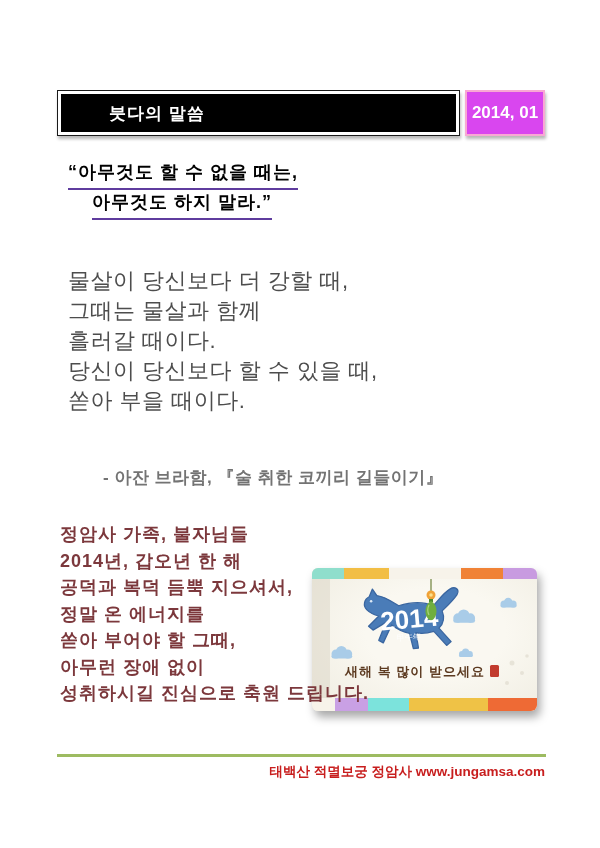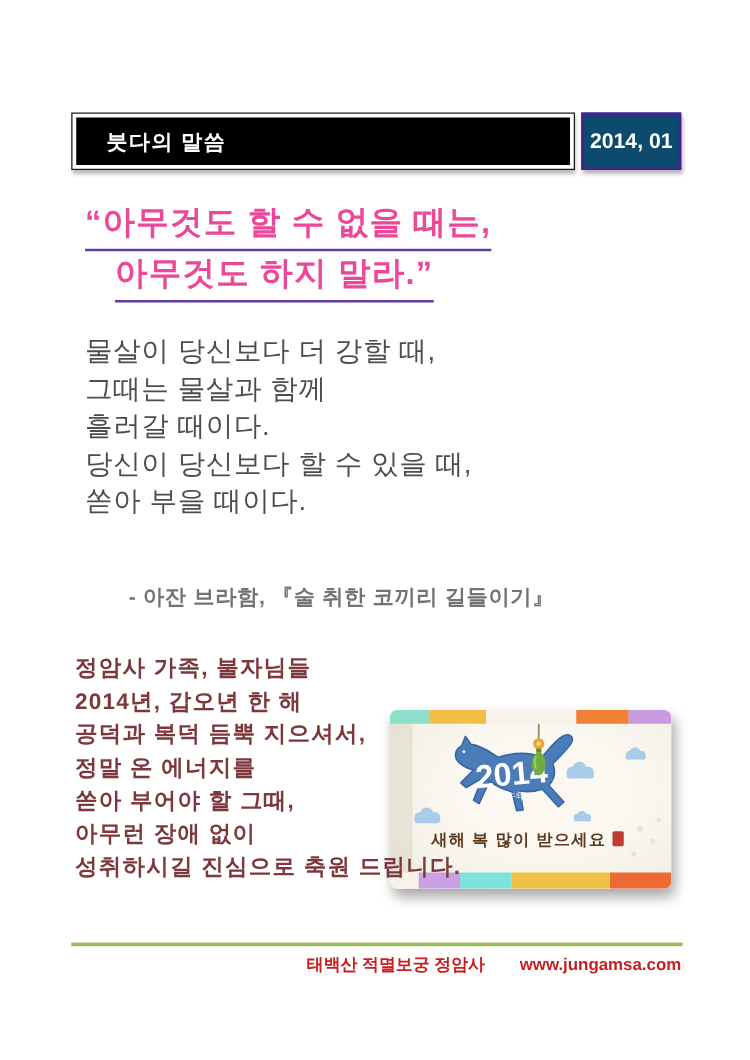--- a/index.html
+++ b/index.html
@@ -9,30 +9,30 @@
     position:relative; width:600px; height:848px; background:#ffffff;
     margin:0 auto; overflow:hidden;
   }
 
   
   .header { position:absolute; left:57px; top:90px; width:488px; height:46px;
             display:flex; gap:5px; }
   .title-bar { flex:1; border:1px solid #1a1a1a; background:#fff; padding:3px;
                box-shadow:1px 3px 3px rgba(0,0,0,0.28); }
   .title-bar-inner { background:#000; height:100%; display:flex; align-items:center;
-               padding-left:24px; }
+               padding-left:48px; }
   .title-bar-inner span { color:#fff; font-weight:bold; font-size:17px; letter-spacing:1px; }
-  .date-badge { width:80px; background:#0c4a6e; border:2px solid #4c1d95;
+  .date-badge { width:80px; background:#d946ef; border:2px solid #f9a8d4;
                color:#fff; font-weight:bold; font-size:17px;
                display:flex; align-items:center; justify-content:center;
                box-shadow:1px 3px 3px rgba(0,0,0,0.28); }
 
   
-  .quote { position:absolute; left:68px; top:160px; font-size:26px; font-weight:bold;
-           color:#ec4899; letter-spacing:1px; }
+  .quote { position:absolute; left:68px; top:160px; font-size:18px; font-weight:bold;
+           color:#000000; letter-spacing:1px; }
   .quote .underlined { display:inline-block; border-bottom:2px solid #5F3C9E; padding-bottom:4px; }
   .quote-line2 { margin-left:24px; }
 
   
   .poem { position:absolute; left:68px; top:266px; font-size:22px; line-height:30px;
           color:#4D4D4D; letter-spacing:0.5px; }
 
   
   .attribution { position:absolute; left:103px; top:466px; font-size:17px;
                  font-weight:bold; color:#737373; letter-spacing:0.5px; }
@@ -51,21 +51,21 @@
   .strips.bottom { bottom:0; height:13px; }
   .w1{width:14%;} .w2{width:20%;} .w3{width:32%;} .w4{width:19%;} .w5{width:15%;}
   .b1{width:10%;} .b2{width:15%;} .b3{width:18%;} .b4{width:35%;} .b5{width:22%;}
   .card svg { position:absolute; left:0; top:0; z-index:2; }
 
   
   .footer-line { position:absolute; left:57px; top:754px; width:489px; height:3px;
                  background:#9DBB61; }
   .footer-text { position:absolute; right:55px; top:763px; font-size:13.5px;
                  font-weight:bold; color:#C81E1E; }
-  .footer-text .site { margin-left:24px; }
+  .footer-text .site { }
 </style>
 </head>
 <body>
 
 <div class="page">
 
   <div class="header">
     <div class="title-bar">
       <div class="title-bar-inner">
         <span>붓다의 말씀</span>

